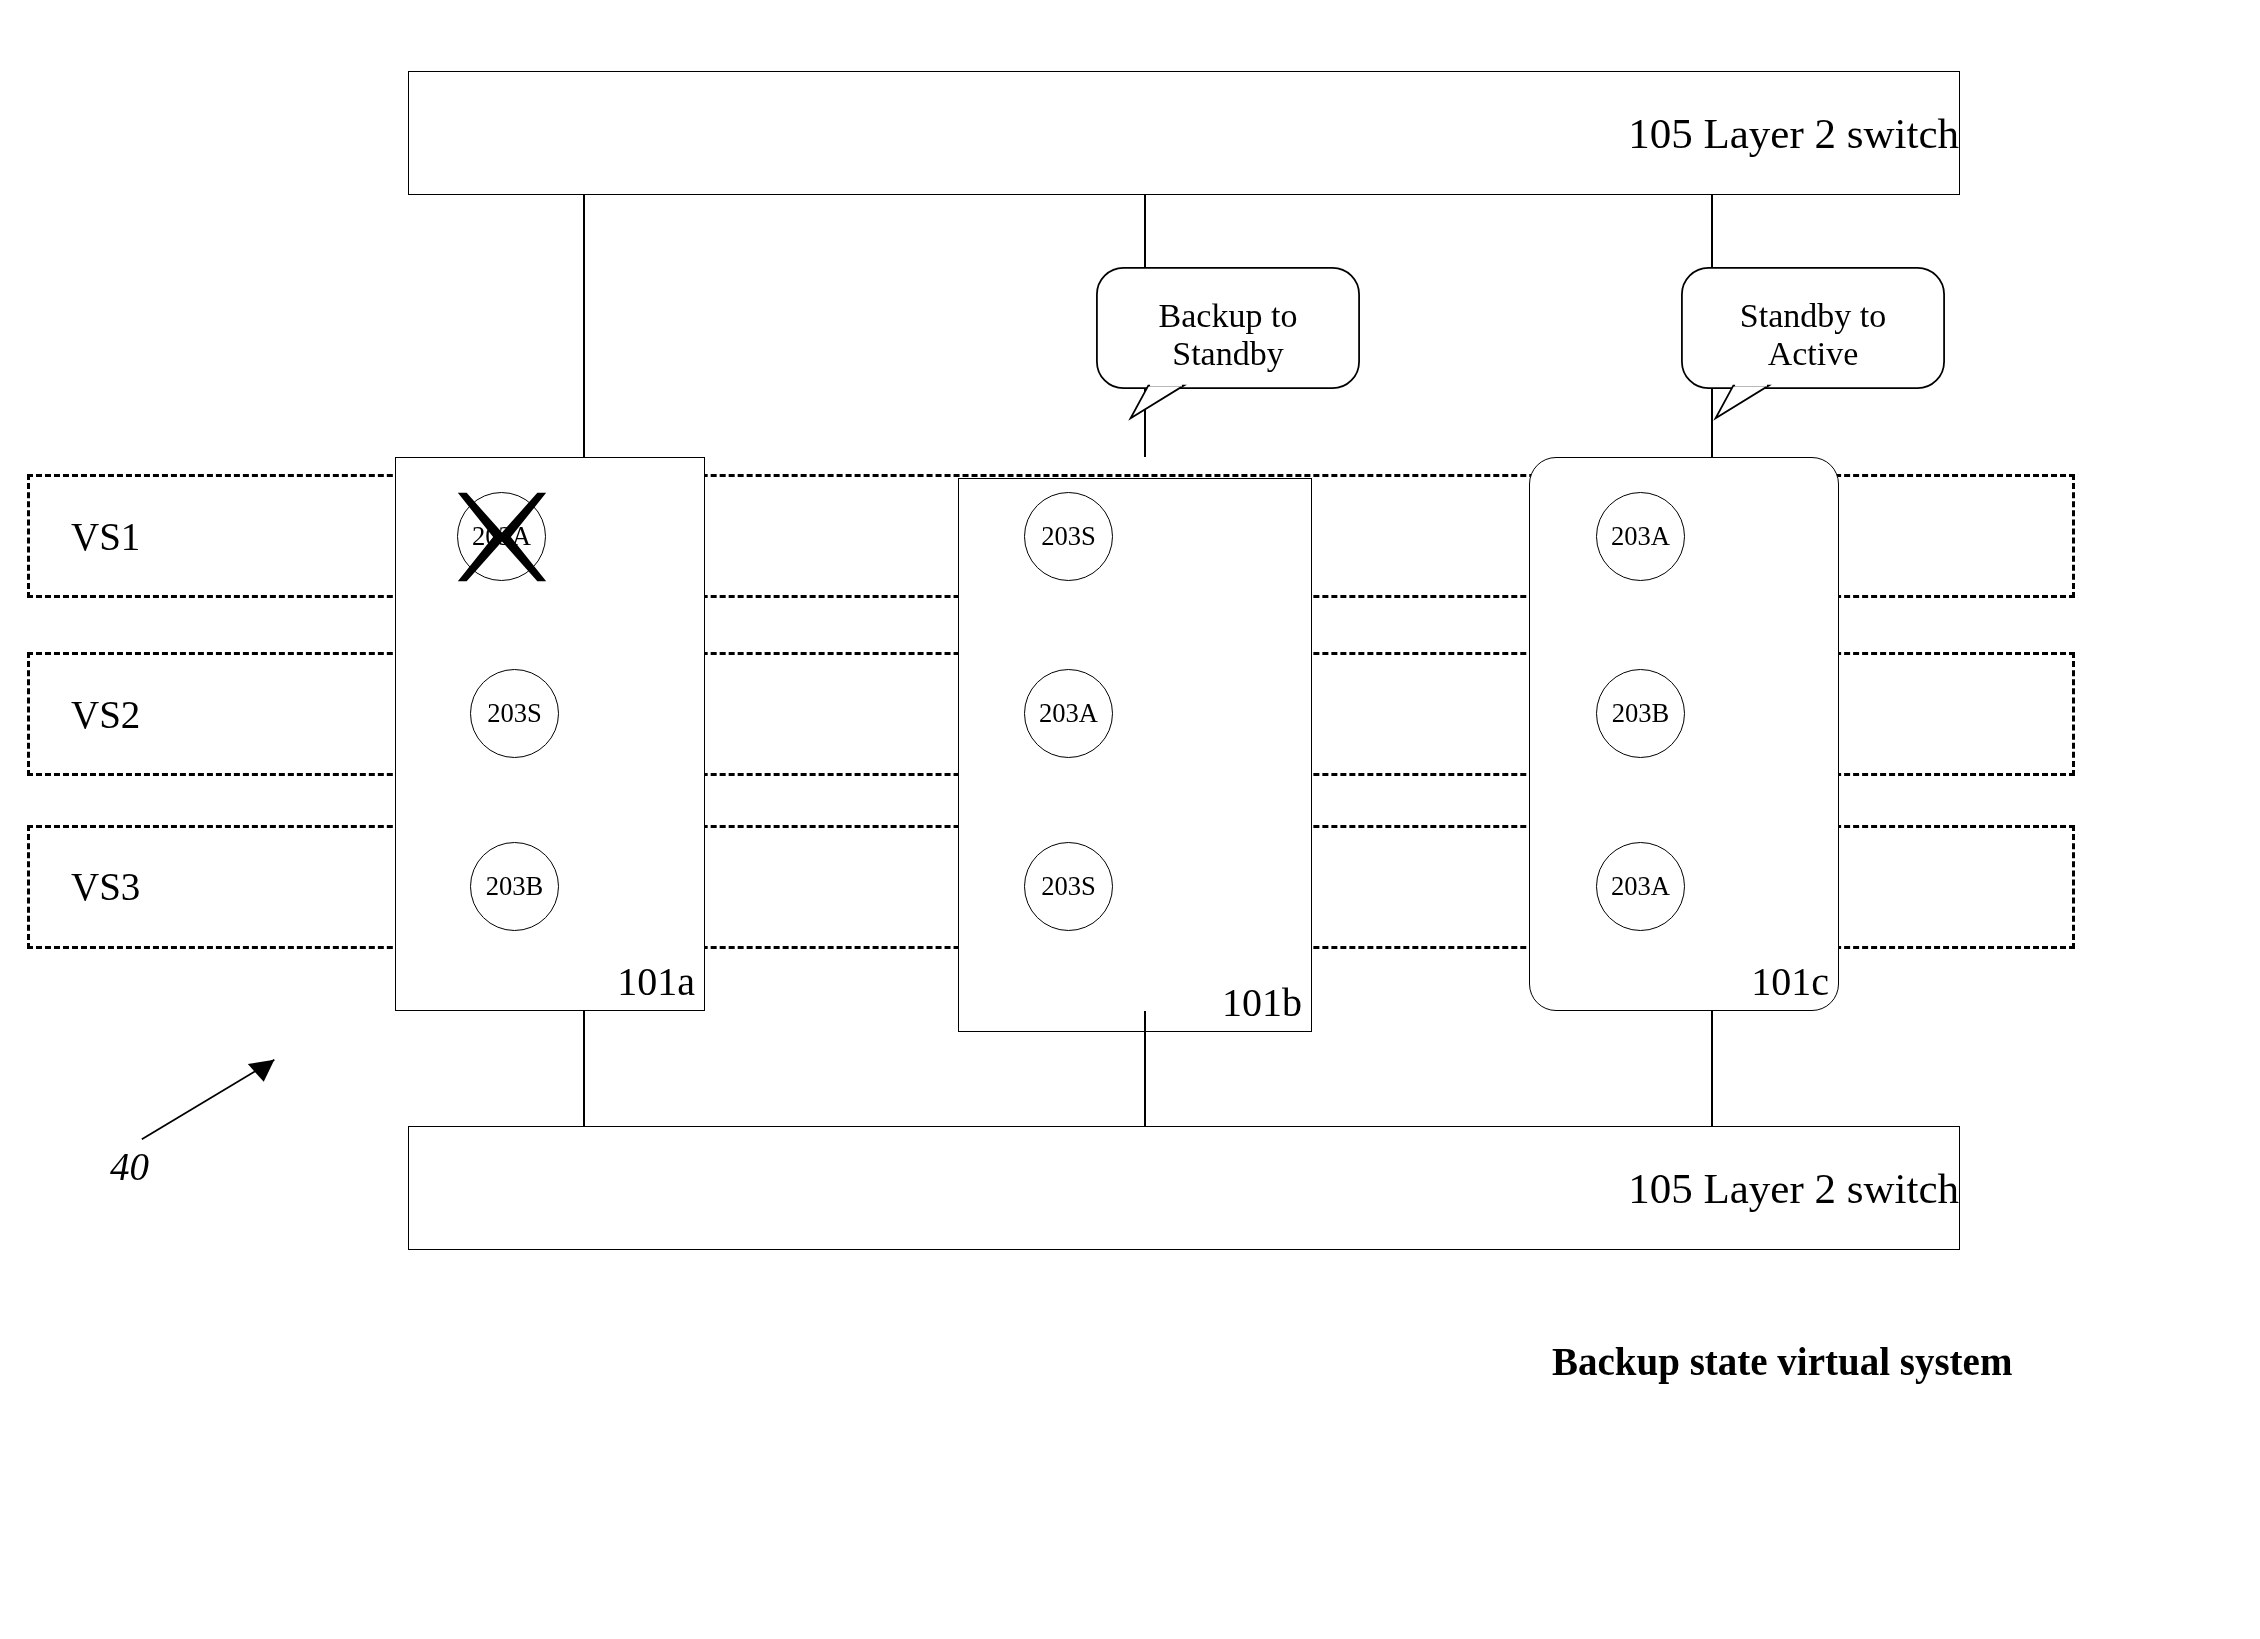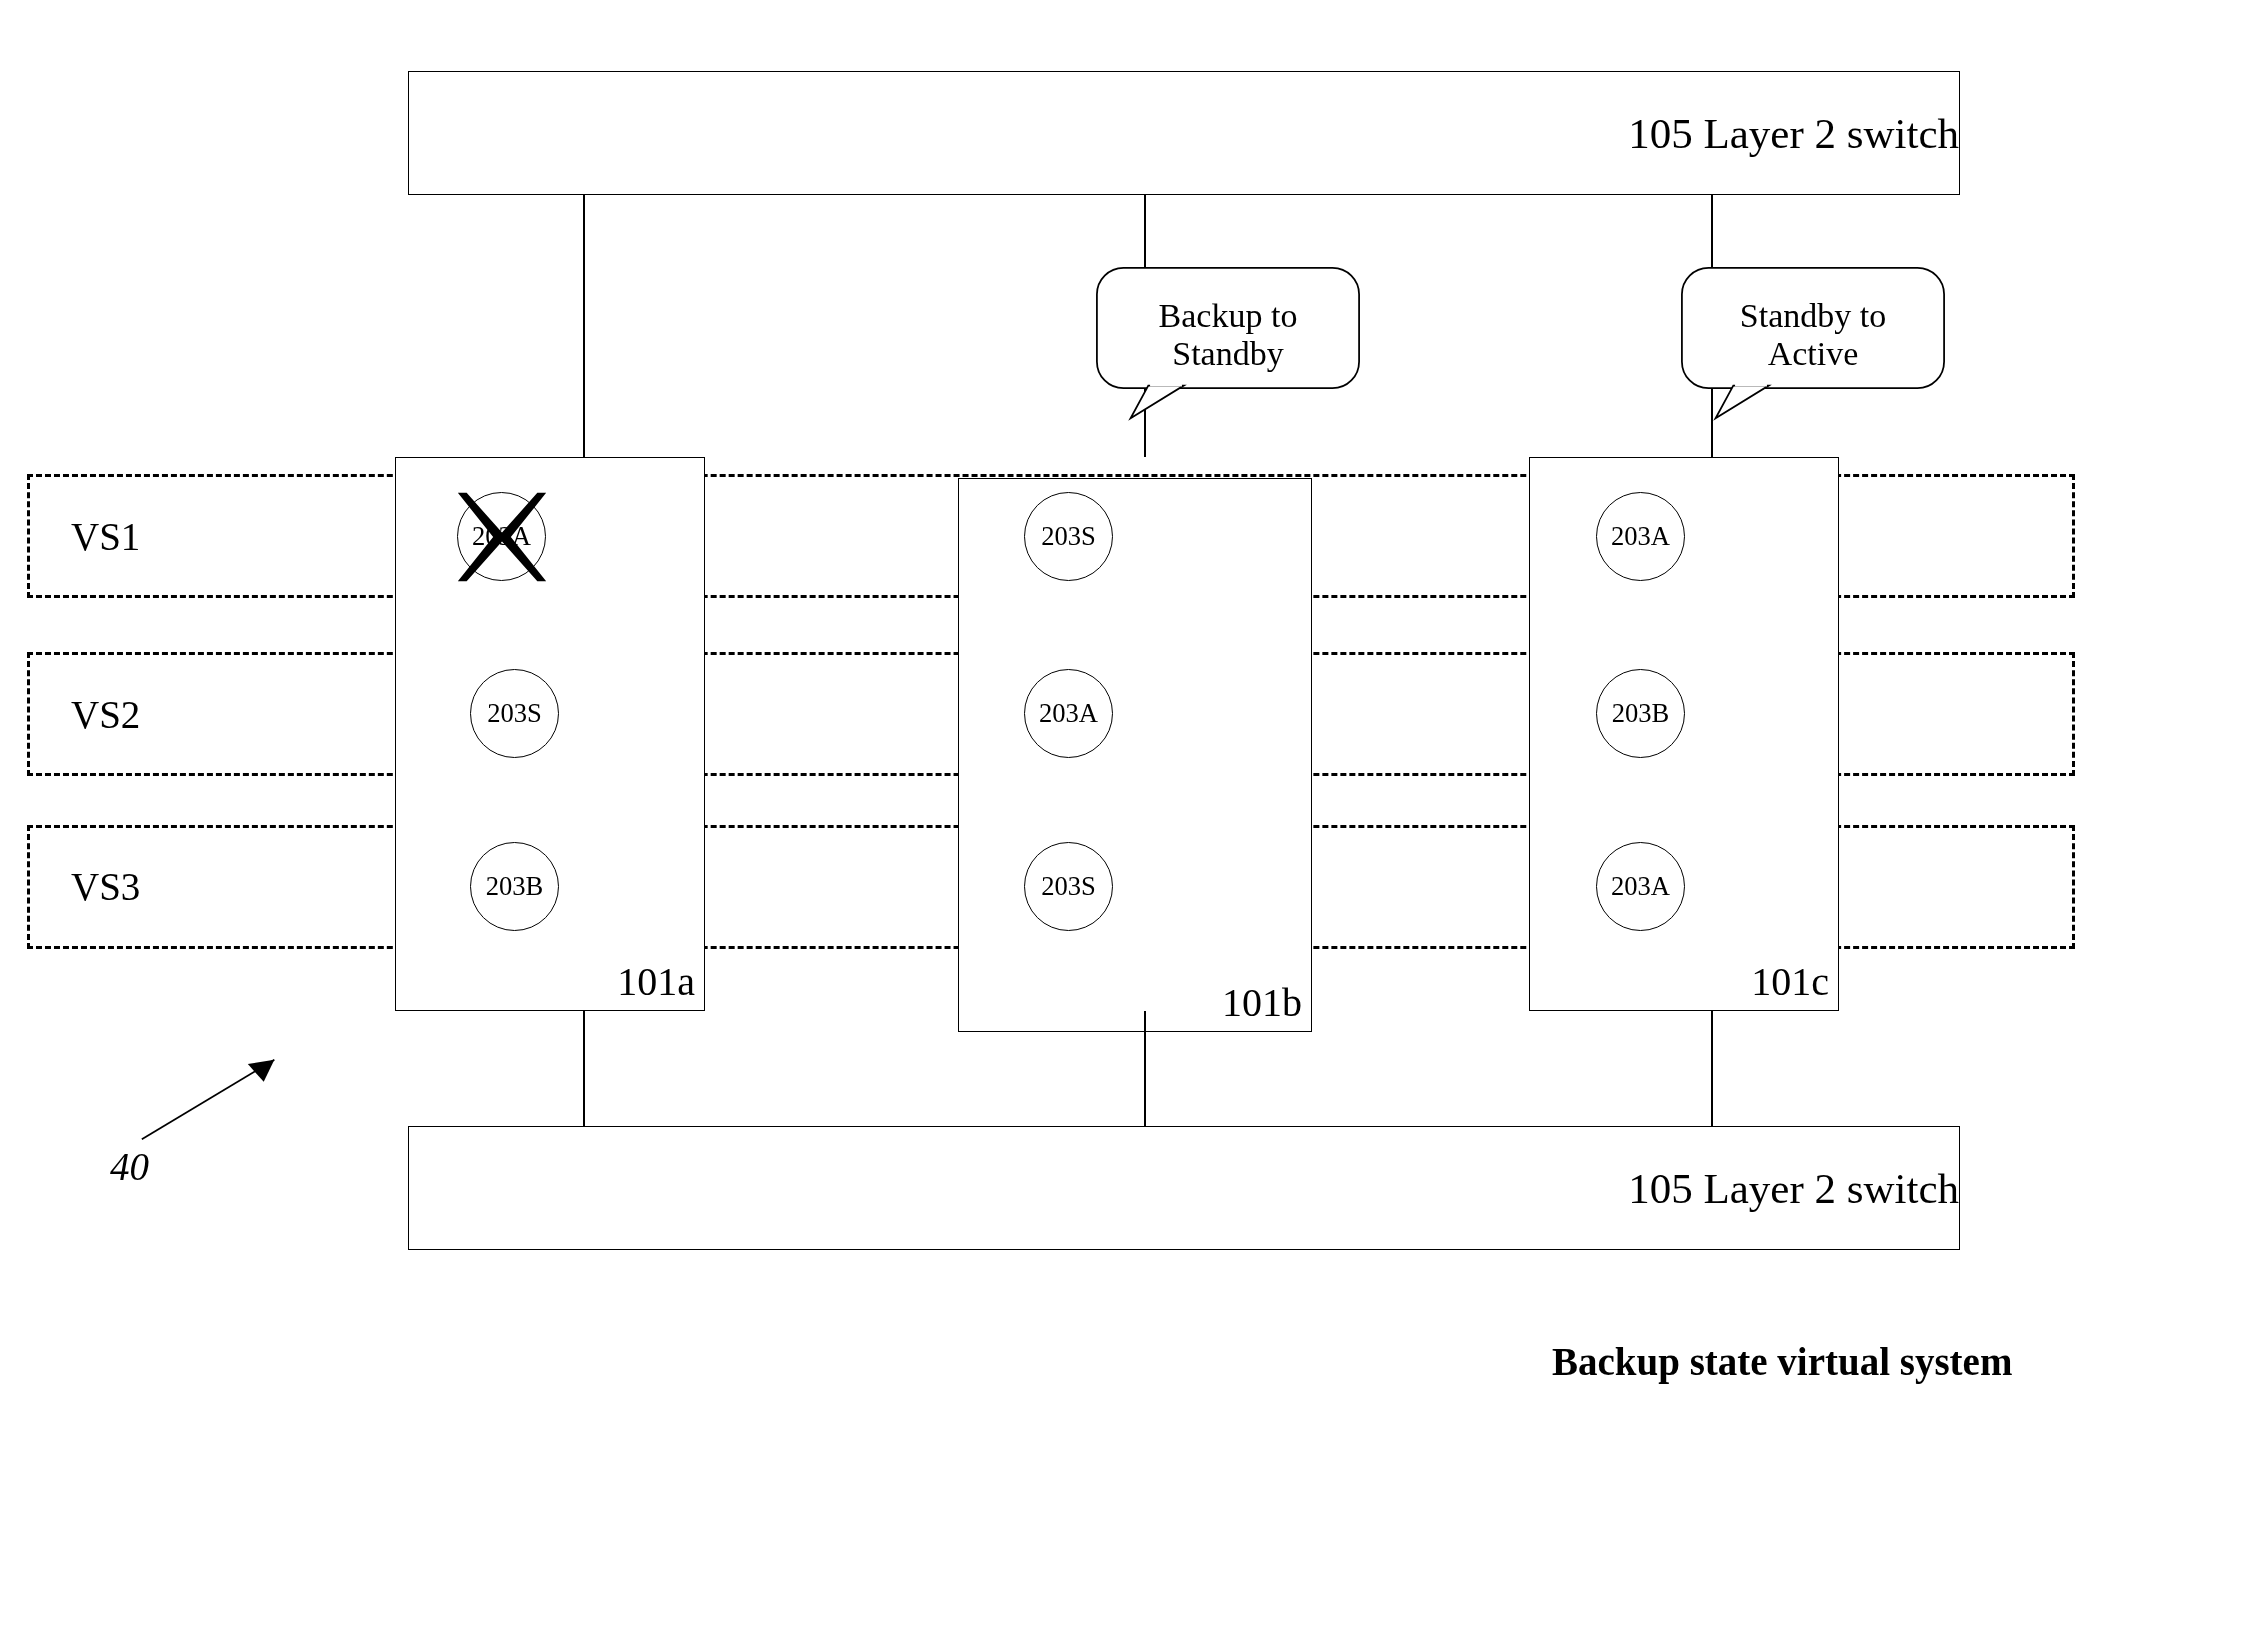--- a/index.html
+++ b/index.html
@@ -146,21 +146,21 @@
 
   <div class="dashed-band" style="left:26.6px; top:825px; width:2048px; height:124px;"></div>
   <div class="vsrow-label" style="left:71px; top:864px;">VS3</div>
 
   <div class="box host" style="left:395px; top:457px; width:310px; height:554px;">
     <span class="host-label">101a</span>
   </div>
   <div class="box host" style="left:958px; top:478px; width:354px; height:554px;">
     <span class="host-label">101b</span>
   </div>
-  <div class="box host" style="left:1529px; top:457px; width:310px; height:554px;">
+  <div class="box host" style="left:1529px; top:457px; width:310px; height:554px;border-radius:27px;">
     <span class="host-label">101c</span>
   </div>
 
   <div class="circle" style="left:457px; top:492px;">
     <span>203A</span>
     <svg class="crossmark" viewBox="0 0 120 120">
       <path d="M20 10 L60 55 L100 10 L110 10 L70 60 L110 110 L100 110 L60 65 L20 110 L10 110 L50 60 L10 10 Z" fill="#000"></path>
     </svg>
   </div>
   <div class="circle" style="left:470px; top:669px;">

